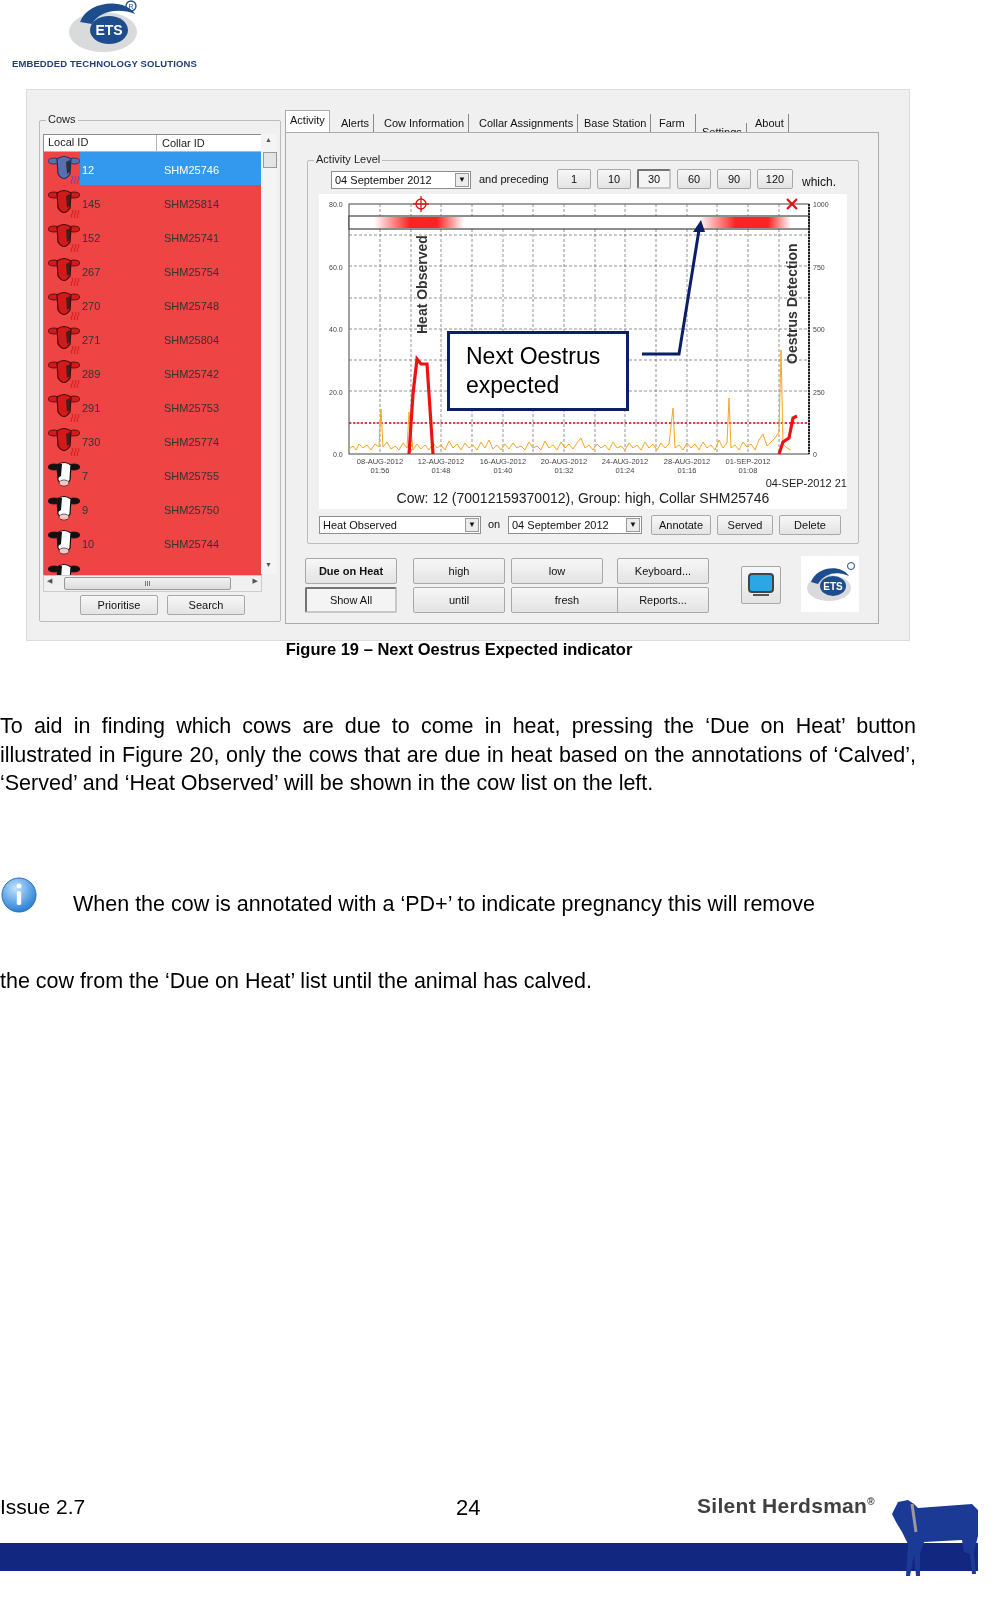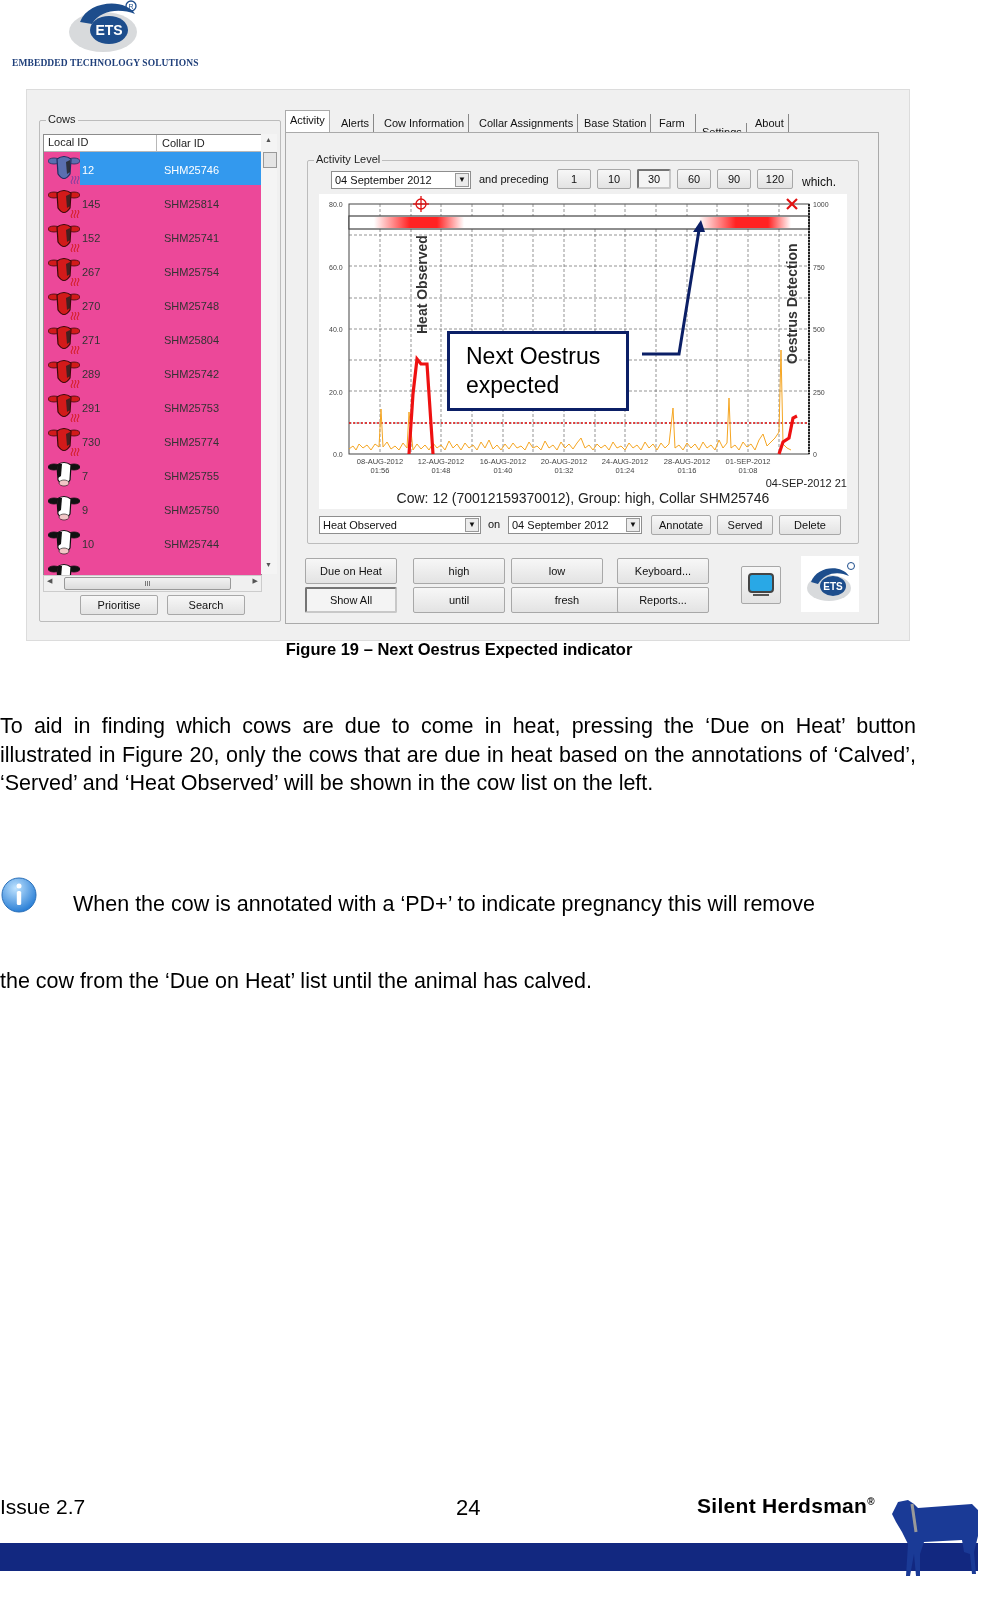--- a/index.html
+++ b/index.html
@@ -1,25 +1,25 @@
 <!DOCTYPE html>
 <html><head>
 <meta charset="utf-8">
 <style>
   html,body{margin:0;padding:0;background:#fff;}
   body{width:1000px;height:1607px;position:relative;overflow:hidden;font-family:"Liberation Sans",sans-serif;color:#000;}
   .abs{position:absolute;}
   
   .ets-logo{left:8px;top:0;width:200px;height:75px;}
-  .ets-tagline{left:12px;top:58px;font-size:9.5px;font-weight:bold;color:#1f3f7a;letter-spacing:0.1px;font-family:Liberation Serif, serif;}
+  .ets-tagline{left:12px;top:58px;font-size:9.5px;font-weight:bold;color:#1f3f7a;letter-spacing:0.1px;}
   
   .win{left:26px;top:89px;width:882px;height:550px;background:#f0f0f0;border:1px solid #dcdcdc;}
   .grp{position:absolute;border:1px solid #bcbcbc;border-radius:2px;}
   .grp-label{position:absolute;top:-8px;left:6px;background:#f0f0f0;padding:0 2px;font-size:11px;color:#222;}
-  .list{position:absolute;left:16px;top:44px;width:217px;height:440px;background:#ec4899;border:1px solid #8c8c8c;overflow:hidden;}
+  .list{position:absolute;left:16px;top:44px;width:217px;height:440px;background:#ef4444;border:1px solid #8c8c8c;overflow:hidden;}
   .list-head{height:16px;background:#fff;border-bottom:1px solid #b8b8b8;font-size:11px;color:#222;position:relative;}
   .list-head span{position:absolute;top:1px;}
   .row{position:relative;height:34px;font-size:11px;color:#333;}
   .row .id{position:absolute;left:38px;top:12px;}
   .row .col{position:absolute;left:120px;top:12px;}
   .row.sel .hl{position:absolute;left:36px;top:0;width:181px;height:33px;background:#3399ee;}
   .row.sel .id,.row.sel .col{color:#fff;}
   .cow{position:absolute;left:4px;top:2px;width:32px;height:30px;}
   .vscroll{position:absolute;left:234px;top:44px;width:16px;height:440px;background:#f4f4f4;}
   .hscroll{position:absolute;left:16px;top:485px;width:217px;height:15px;background:#f0f0f0;border:1px solid #ccc;}
@@ -31,21 +31,21 @@
   .panel{position:absolute;left:258px;top:42px;width:592px;height:490px;background:#fff;border:1px solid #aaa;}
   .drop{position:absolute;background:#fff;border:1px solid #8e8e8e;font-size:11px;color:#111;box-sizing:border-box;padding-left:3px;line-height:16px;}
   .drop .arr{position:absolute;right:1px;top:1px;width:14px;height:14px;background:#ececec;border:1px solid #999;box-sizing:border-box;font-size:8px;line-height:12px;text-align:center;}
   .lbl{position:absolute;font-size:11px;color:#111;white-space:nowrap;}
   .chart{position:absolute;}
   .callout{left:447px;top:331px;width:182px;height:80px;border:3px solid #0b1f66;background:#fff;box-sizing:border-box;font-size:23px;color:#000;padding:8px 0 0 16px;line-height:29px;}
   .caption{left:0;width:918px;top:640px;text-align:center;font-weight:bold;font-size:16.5px;}
   .para{left:0;width:916px;font-size:21.5px;line-height:28.5px;text-align:justify;}
   .footer-issue{left:0;top:1495px;font-size:21px;}
   .footer-page{left:456px;top:1495px;font-size:22px;}
-  .sh-brand{left:697px;top:1494px;font-size:21px;font-weight:bold;color:#000000;letter-spacing:0.3px;}
+  .sh-brand{left:697px;top:1494px;font-size:21px;font-weight:bold;color:#404040;letter-spacing:0.3px;}
   .band{left:0;top:1543px;width:978px;height:28px;background:#122880;}
 </style>
 </head>
 <body>
 
 <div class="abs ets-logo">
   <svg width="200" height="60" viewBox="0 0 200 60">
     <ellipse cx="95" cy="32" rx="34" ry="20" fill="#d8dadc"></ellipse>
     <path d="M72 22 C80 0, 118 -2, 127 14 C112 8, 92 10, 84 24 Z" fill="#1d4d8c"></path>
     <ellipse cx="101" cy="30" rx="19" ry="14" fill="#1d4d8c"></ellipse>
@@ -370,21 +370,21 @@
   </div>
   <div class="lbl" style="left:461px;top:428px;">on</div>
   <div class="drop" style="left:481px;top:426px;width:134px;height:18px;">
     <span>04 September 2012</span>
     <span class="arr">▼</span>
   </div>
   <div class="btn" style="left:624px;top:425px;width:60px;height:20px;line-height:18px;">Annotate</div>
   <div class="btn" style="left:690px;top:425px;width:56px;height:20px;line-height:18px;">Served</div>
   <div class="btn" style="left:752px;top:425px;width:62px;height:20px;line-height:18px;">Delete</div>
 
-  <div class="btn" style="left:278px;top:468px;width:92px;height:26px;line-height:24px;">Due on Heat</div>
+  <div class="btn" style="left:278px;top:468px;width:92px;height:26px;line-height:24px;font-weight:bold;">Due on Heat</div>
   <div class="btn sunk" style="left:278px;top:497px;width:92px;height:26px;line-height:22px;">Show All</div>
   <div class="btn" style="left:386px;top:468px;width:92px;height:26px;line-height:24px;">high</div>
   <div class="btn" style="left:386px;top:497px;width:92px;height:26px;line-height:24px;">until</div>
   <div class="btn" style="left:484px;top:468px;width:92px;height:26px;line-height:24px;">low</div>
   <div class="btn" style="left:484px;top:497px;width:112px;height:26px;line-height:24px;">fresh</div>
   <div class="btn" style="left:590px;top:468px;width:92px;height:26px;line-height:24px;">Keyboard...</div>
   <div class="btn" style="left:590px;top:497px;width:92px;height:26px;line-height:24px;">Reports...</div>
   <div class="btn" style="left:714px;top:476px;width:40px;height:38px;">
     <svg width="36" height="34" viewBox="0 0 36 34">
       <rect x="6" y="7" width="24" height="18" rx="3" fill="#29a8e6" stroke="#444" stroke-width="2"></rect>

